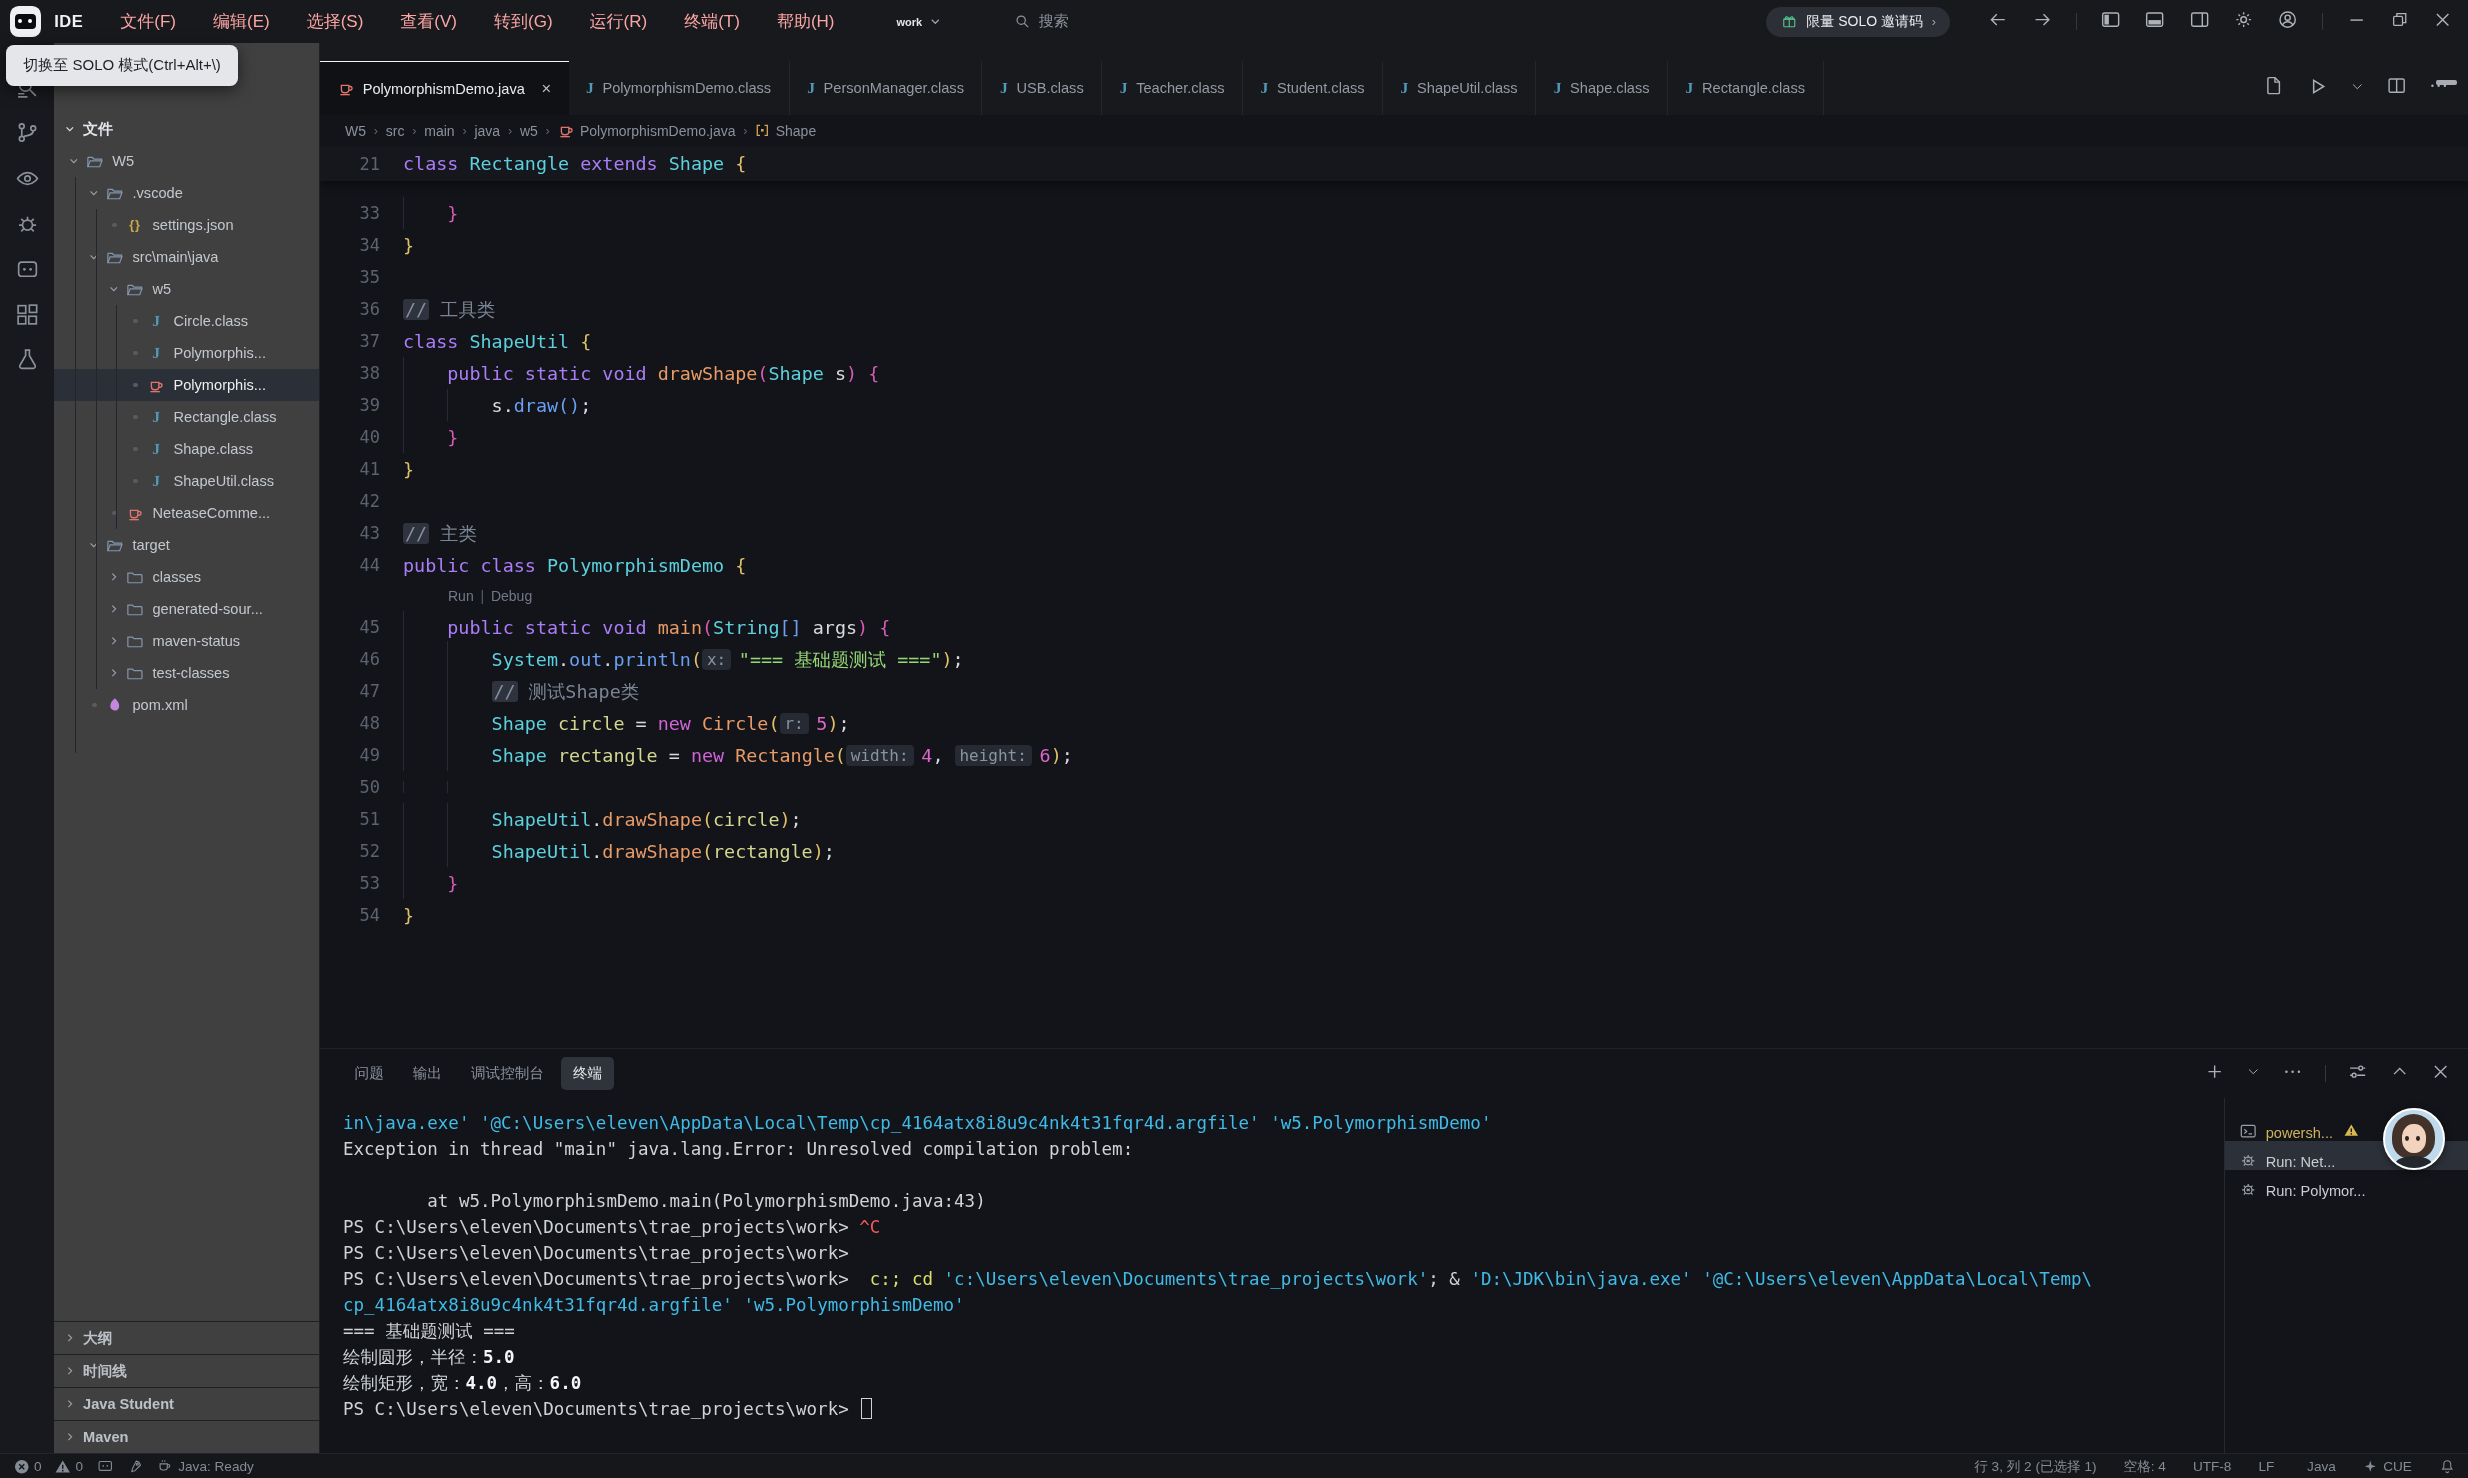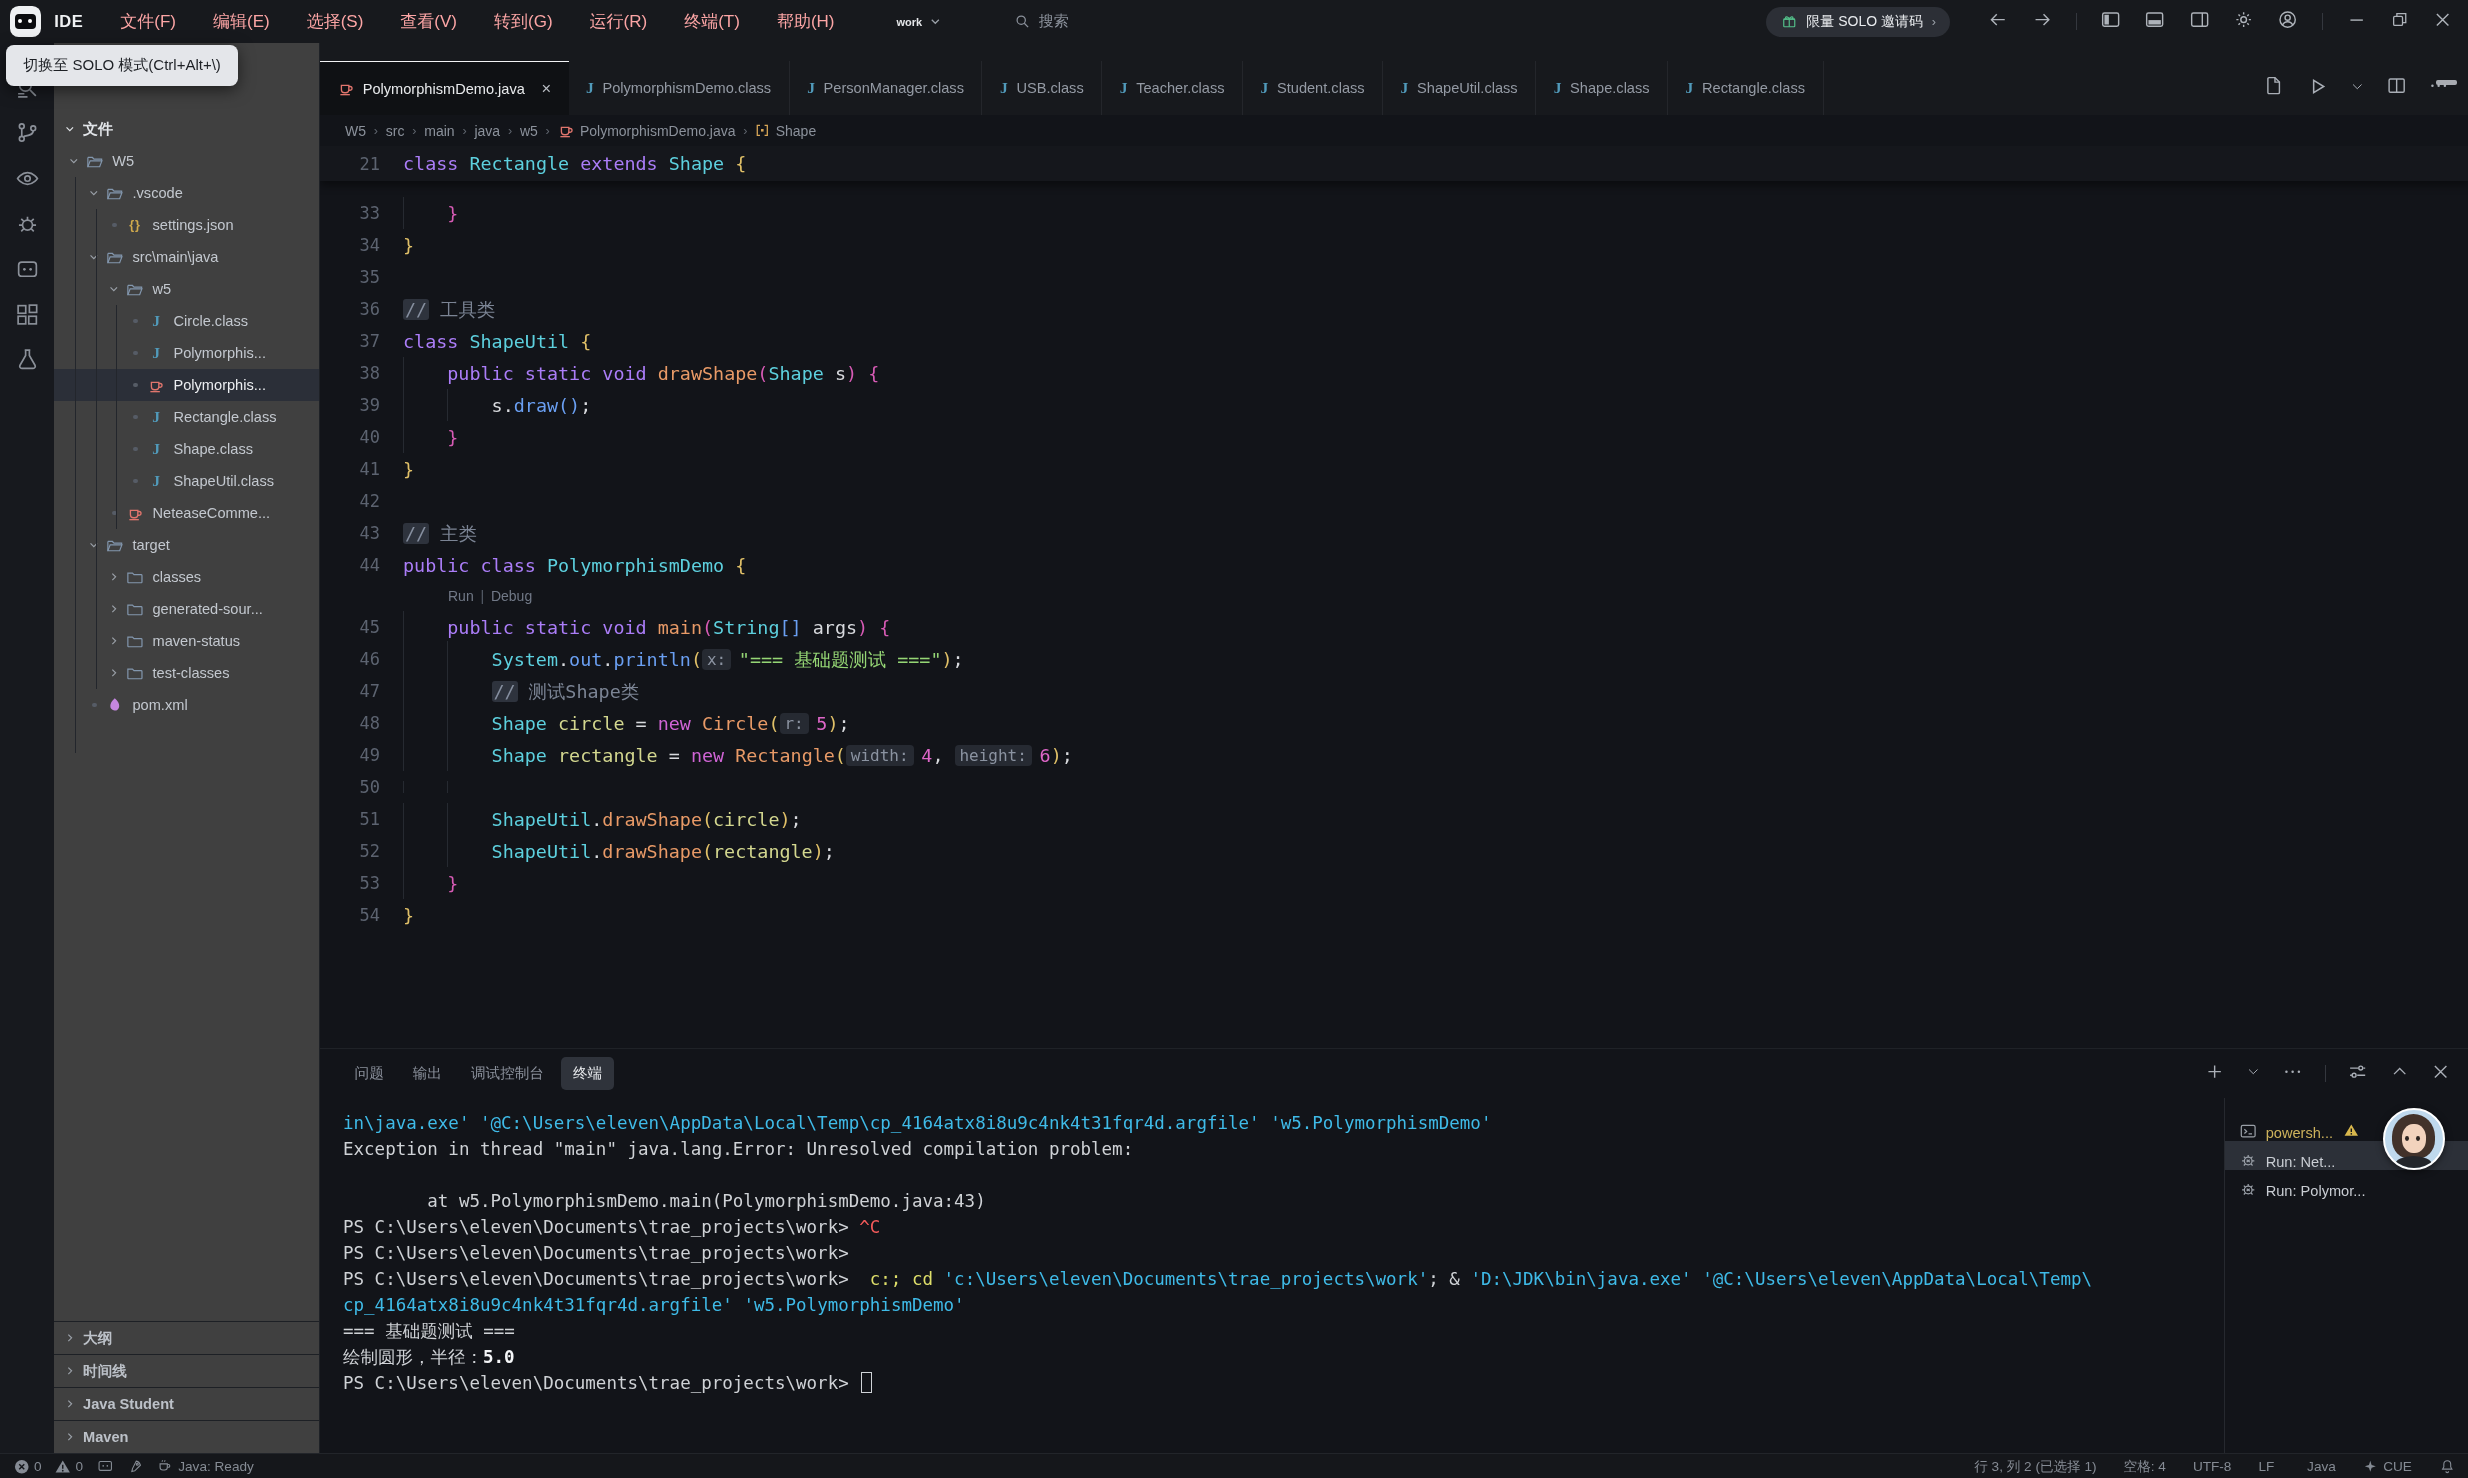--- a/index.html
+++ b/index.html
@@ -846,20 +846,21 @@
           <div class="tline"><span class="tm-cy">in\java.exe' '@C:\Users\eleven\AppData\Local\Temp\cp_4164atx8i8u9c4nk4t31fqr4d.argfile' 'w5.PolymorphismDemo'</span></div>
           <div class="tline"><span class="tm-wt">Exception in thread "main" java.lang.Error: Unresolved compilation problem:</span></div>
           <div class="tline"></div>
           <div class="tline"><span class="tm-wt">        at w5.PolymorphismDemo.main(PolymorphismDemo.java:43)</span></div>
           <div class="tline"><span class="tm-wt">PS C:\Users\eleven\Documents\trae_projects\work&gt; </span><span class="tm-rd">^C</span></div>
           <div class="tline"><span class="tm-wt">PS C:\Users\eleven\Documents\trae_projects\work&gt;</span></div>
           <div class="tline"><span class="tm-wt">PS C:\Users\eleven\Documents\trae_projects\work&gt;  </span><span class="tm-yl">c:;</span><span class="tm-wt"> </span><span class="tm-yl">cd</span><span class="tm-wt"> </span><span class="tm-cy">'c:\Users\eleven\Documents\trae_projects\work'</span><span class="tm-wt">; &amp; </span><span class="tm-cy">'D:\JDK\bin\java.exe'</span><span class="tm-wt"> </span><span class="tm-cy">'@C:\Users\eleven\AppData\Local\Temp\</span></div>
           <div class="tline"><span class="tm-cy">cp_4164atx8i8u9c4nk4t31fqr4d.argfile' </span><span class="tm-cy">'w5.PolymorphismDemo'</span></div>
           <div class="tline"><span class="tm-wt">=== 基础题测试 ===</span></div>
           <div class="tline"><span class="tm-wt">绘制圆形，半径：</span><span class="tm-bw">5.0</span></div>
+          <div class="tline"><span class="tm-wt">绘制矩形，宽：</span><span class="tm-bw">4.0</span><span class="tm-wt">，高：</span><span class="tm-bw">6.0</span></div>
           <div class="tline"><span class="tm-wt">PS C:\Users\eleven\Documents\trae_projects\work&gt; </span><span class="cursor"></span></div>
         </div>
       <div id="termlist">
           <div class="sess">
             <span class="icon">
               <svg width="18.4" height="18.4" viewBox="0 0 24 24" fill="none" stroke="currentColor" stroke-width="1.6">
                 <rect x="3" y="4.5" width="18" height="15" rx="2"></rect>
                 <path d="M7 9.5l3 2.8-3 2.8M12.5 15.5H17"></path>
               </svg>
             </span>

